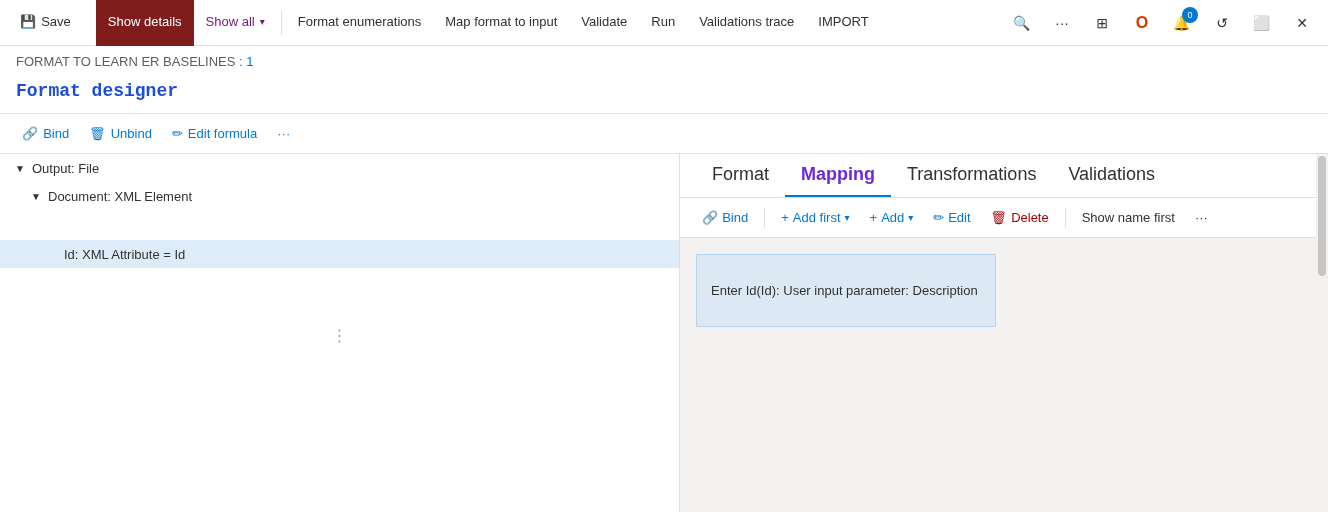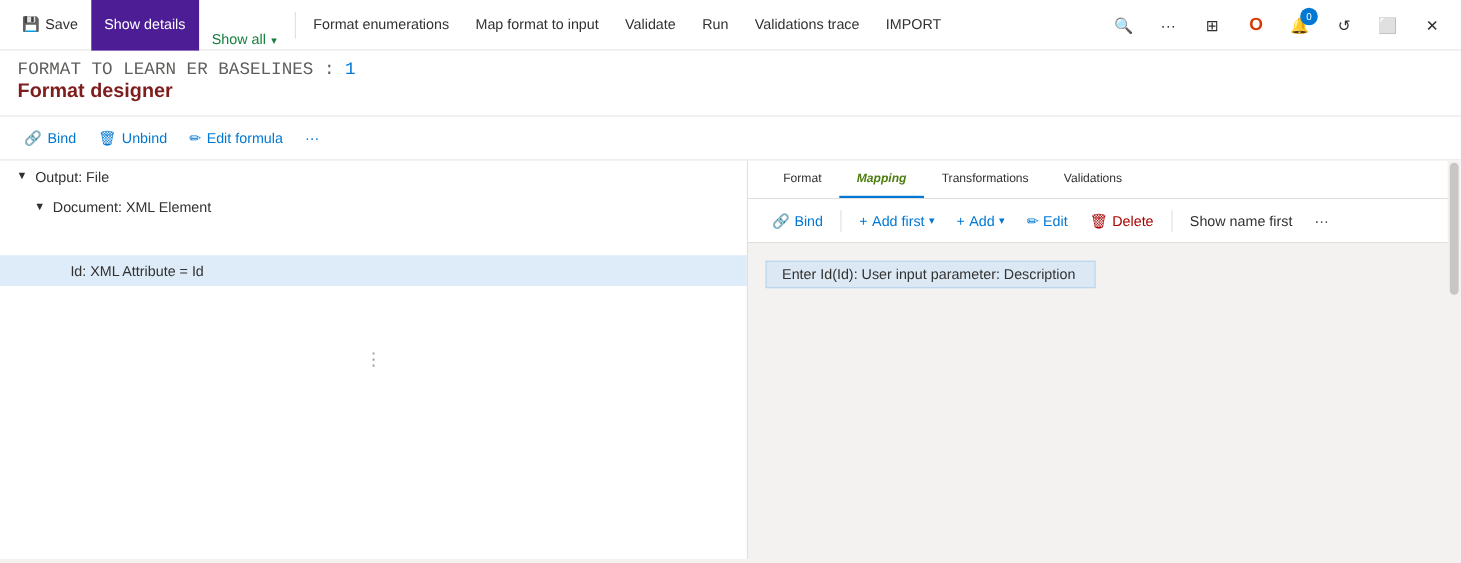--- a/index.html
+++ b/index.html
@@ -14,38 +14,38 @@
       height: 46px;
       padding: 0 8px;
       gap: 0;
     }
     .toolbar-btn {
       display: flex; align-items: center; gap: 5px;
       padding: 0 12px; height: 46px; border: none; background: transparent;
       cursor: pointer; font-size: 13px; color: #323130; white-space: nowrap;
       border-bottom: 3px solid transparent;
     }
-    .toolbar-btn.active { background: #4c1d95; color: #fff; }
-    .toolbar-btn.show-all { color: #15803d; align-items: flex-end; }
+    .toolbar-btn.active { background: #7f1d1d; color: #fff; margin-left: 13px; }
+    .toolbar-btn.show-all { color: #701a75; }
     .toolbar-separator { width: 1px; height: 24px; background: #e1dfdd; margin: 0 4px; }
     .toolbar-right { margin-left: auto; display: flex; align-items: center; gap: 4px; }
     .icon-btn { width: 36px; height: 36px; border: none; background: transparent; cursor: pointer; display: flex; align-items: center; justify-content: center; color: #323130; font-size: 14px; border-radius: 2px; }
 
     
     .page-header {
       background: #fff;
       padding: 8px 16px 12px 16px;
       border-bottom: 1px solid #e1dfdd;
     }
     .breadcrumb {
-      font-size: 16px; color: #605e5c; text-transform: uppercase; margin-bottom: 0; font-family: Liberation Mono, monospace;
+      font-size: 13px; color: #605e5c; text-transform: uppercase; margin-bottom: 12px;
     }
     .breadcrumb span.link { color: #0078d4; cursor: pointer; }
     .page-title {
-      font-size: 18px; font-weight: 600; color: #7f1d1d;
+      font-size: 18px; font-weight: 600; color: #1d4ed8; font-family: Liberation Mono, monospace;
     }
 
     
     .action-bar {
       display: flex; align-items: center; gap: 8px;
       background: #fff;
       padding: 8px 16px;
       border-bottom: 1px solid #e1dfdd;
     }
     .action-btn {
@@ -87,24 +87,24 @@
       display: flex;
       flex-direction: column;
       position: relative;
     }
     .tab-bar {
       display: flex; align-items: center; background: #fff;
       border-bottom: 1px solid #e1dfdd;
       padding: 0 16px; gap: 0;
     }
     .tab {
-      padding: 10px 16px; font-size: 11px; cursor: pointer; color: #323130;
+      padding: 10px 16px; font-size: 18px; cursor: pointer; color: #323130;
       border-bottom: 2px solid transparent; white-space: nowrap;
     }
-    .tab.active { color: #4d7c0f; border-bottom: 2px solid #0078d4; font-weight: 600; font-style: italic; }
+    .tab.active { color: #6d28d9; border-bottom: 2px solid #0078d4; font-weight: 600; }
 
     .mapping-toolbar {
       display: flex; align-items: center; gap: 8px;
       background: #fff;
       padding: 8px 16px;
       border-bottom: 1px solid #e1dfdd;
     }
     .map-btn {
       display: flex; align-items: center; gap: 4px;
       border: none; background: transparent; cursor: pointer;
@@ -114,21 +114,21 @@
     .map-separator { width: 1px; height: 20px; background: #e1dfdd; margin: 0 2px; }
 
     .mapping-content {
       padding: 16px;
       flex: 1;
       position: relative;
     }
     .mapping-entry {
       background: #dce9f5;
       border: 1px solid #b8d4ed;
-      padding: 4px 14px;
+      padding: 28px 14px;
       font-size: 13px;
       color: #323130;
       display: inline-block;
       min-width: 300px;
     }
 
     
     .scrollbar-area {
       position: absolute; right: 0; top: 0; bottom: 0; width: 12px;
       background: #f3f2f1;

